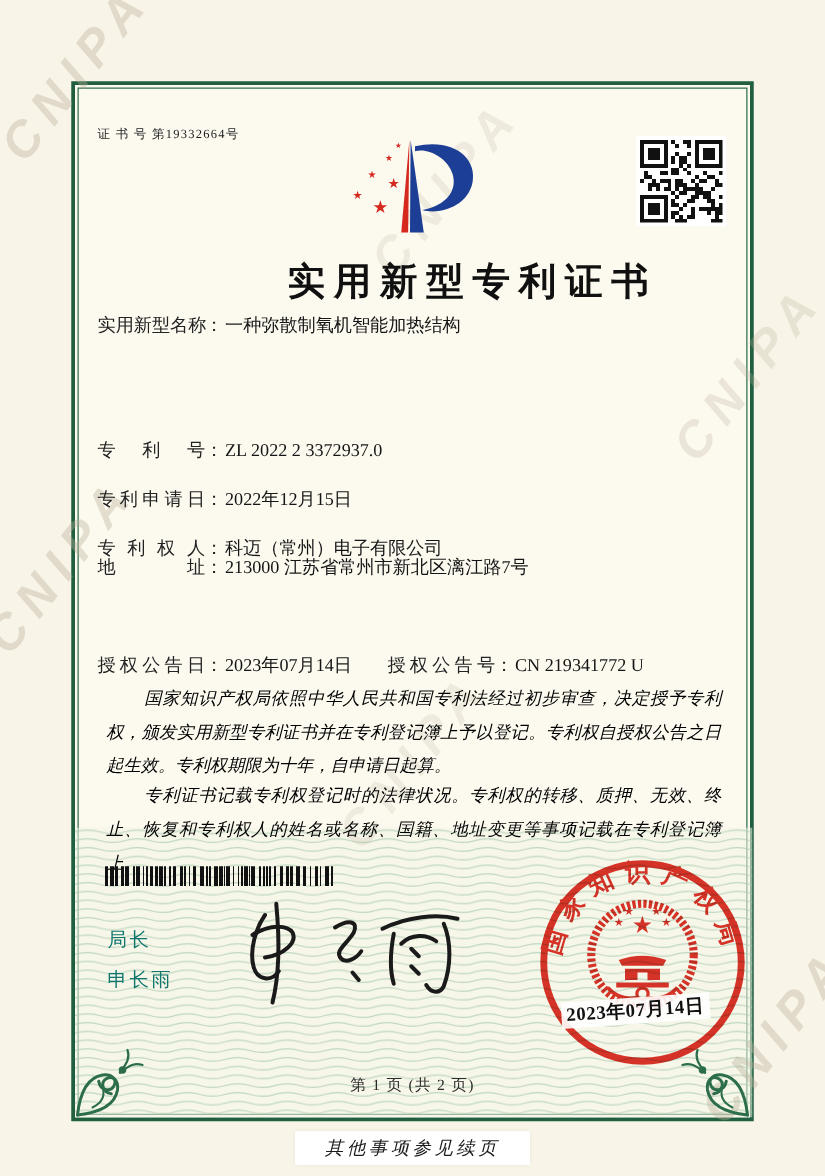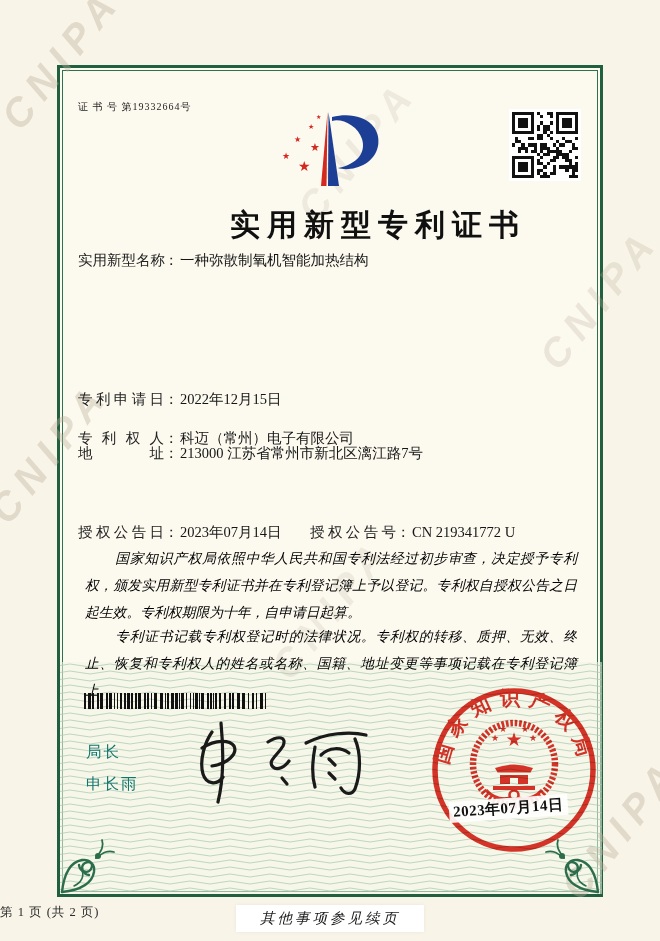--- a/index.html
+++ b/index.html
@@ -35,21 +35,21 @@
   
   .barcode{position:absolute;left:84px;top:693px;z-index:3;}
   .signer{position:absolute;left:86px;z-index:3;font-family:"Liberation Sans","DejaVu Sans",sans-serif;
           font-size:15.5px;letter-spacing:2px;color:#0f766e;}
   .sig-script{position:absolute;left:168px;top:716px;z-index:3;}
   .seal{position:absolute;left:424px;top:680px;width:180px;height:180px;z-index:4;
         mix-blend-mode:multiply;opacity:.95;}
   .seal-date{position:absolute;left:449px;top:798px;z-index:5;transform:rotate(-4deg);
              background:rgba(255,255,255,.9);padding:1px 4px;font-size:15px;font-weight:bold;
              letter-spacing:.5px;color:#111;white-space:nowrap;}
-  .page-indicator{position:absolute;left:0;top:904px;width:660px;text-align:left;
+  .page-indicator{position:absolute;left:0;top:860px;width:660px;text-align:center;
                   font-size:12.5px;color:#2a2a2a;letter-spacing:1px;z-index:3;}
   .cont-note{position:absolute;left:50%;top:905px;transform:translateX(-50%);background:#ffffff;
              padding:4px 24px;font-size:14.5px;font-style:italic;letter-spacing:3px;color:#1b1b1b;
              z-index:3;white-space:nowrap;box-shadow:0 0 4px rgba(0,0,0,.06);}
 </style>
 </head>
 <body>
 
 <div class="page">
 
@@ -233,20 +233,23 @@
       <rect x="0" y="14" width="7" height="7" fill="#111"></rect>
       <rect x="1" y="15" width="5" height="5" fill="#fff"></rect>
       <rect x="2" y="16" width="3" height="3" fill="#111"></rect>
     </svg>
 
   <div class="title">实用新型专利证书</div>
 
   <div class="row" style="top:251px;">
     <span class="flabel">实用新型名称</span><span class="colon">：</span><span class="fvalue">一种弥散制氧机智能加热结构</span>
   </div>
+  <div class="row" style="top:351px;">
+    <span class="flabel">专利号</span><span class="colon">：</span><span class="fvalue">ZL 2022 2 3372937.0</span>
+  </div>
   <div class="row" style="top:390px;">
     <span class="flabel">专利申请日</span><span class="colon">：</span><span class="fvalue">2022年12月15日</span>
   </div>
   <div class="row" style="top:429px;">
     <span class="flabel">专利权人</span><span class="colon">：</span><span class="fvalue">科迈（常州）电子有限公司</span>
   </div>
   <div class="row" style="top:444px;">
     <span class="flabel">地址</span><span class="colon">：</span><span class="fvalue">213000 江苏省常州市新北区漓江路7号</span>
   </div>
   <div class="row" style="top:523px;">

